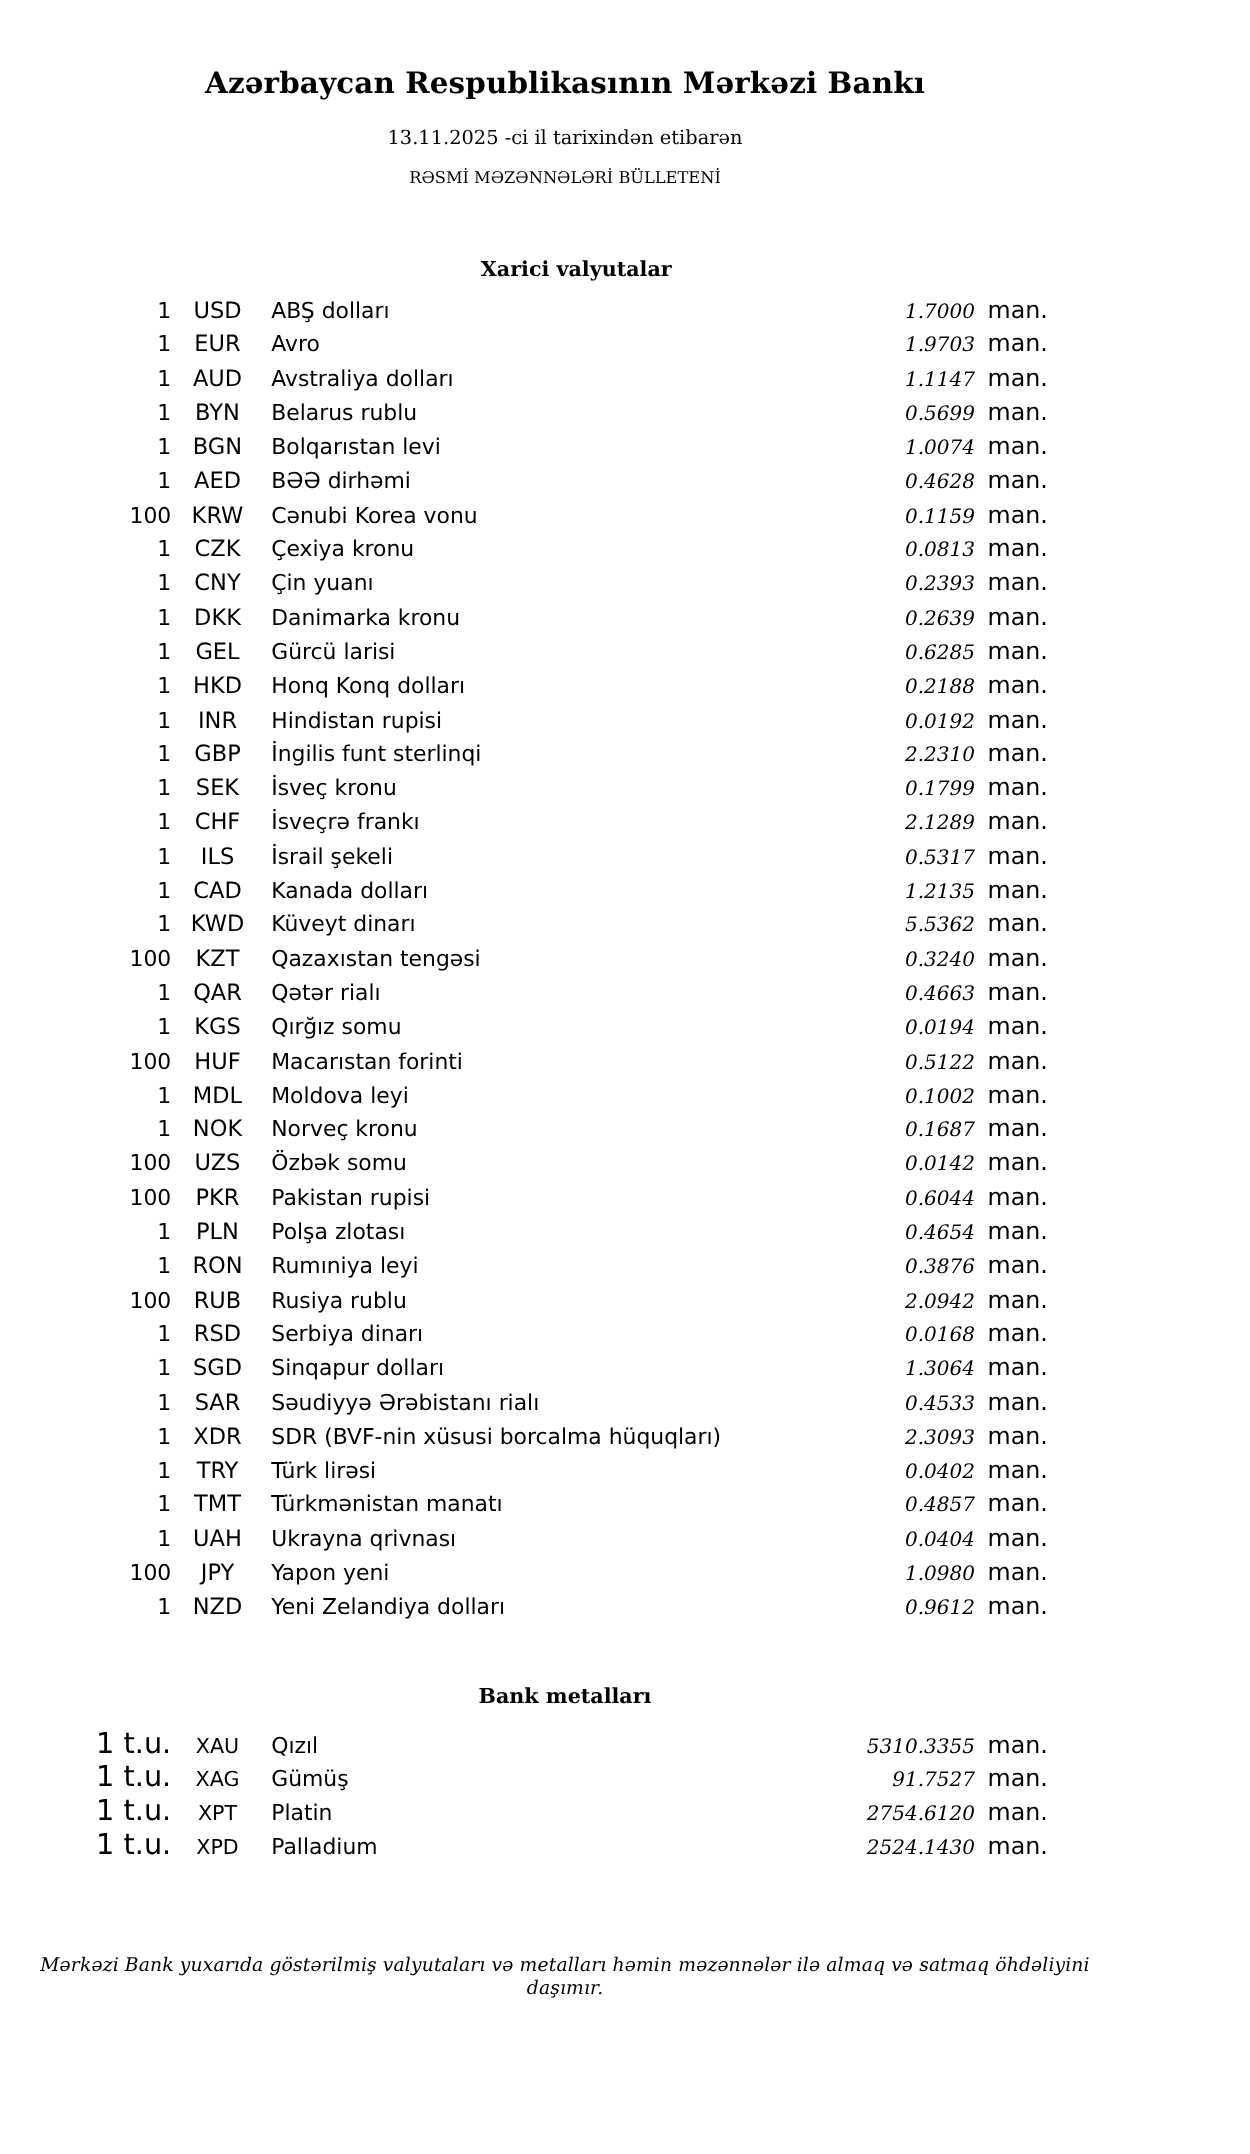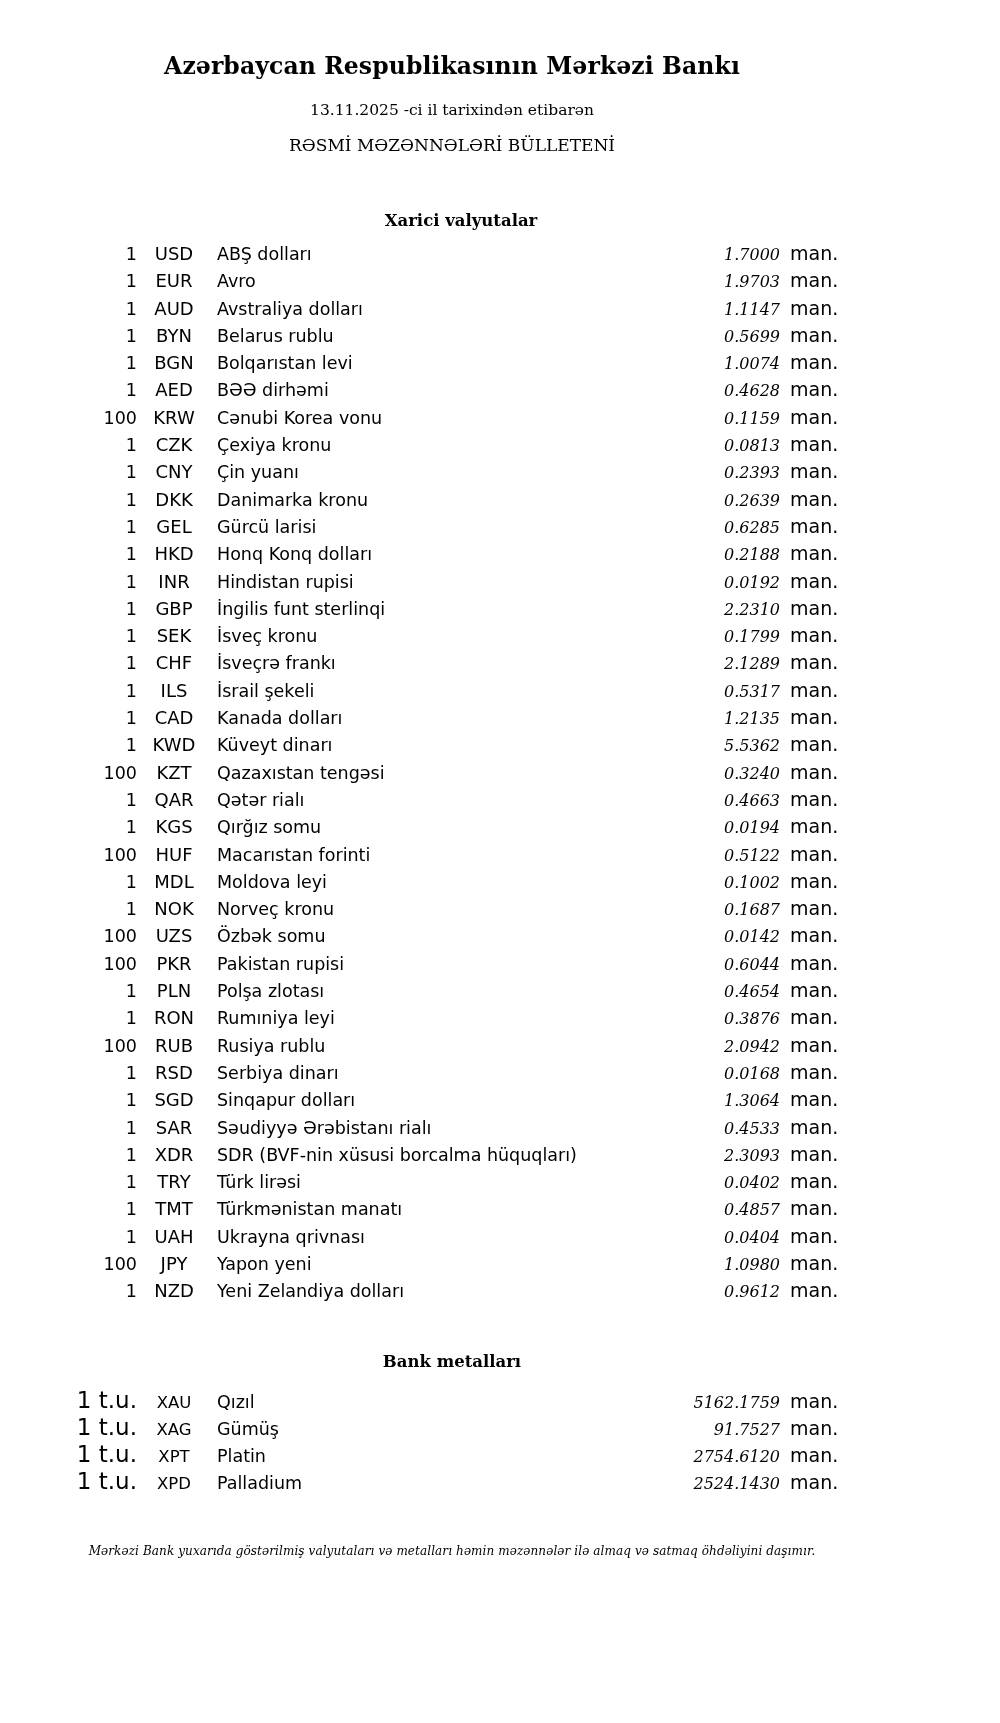--- a/index.html
+++ b/index.html
@@ -38,21 +38,21 @@
     margin: 21px 0 0 0;
   }
   .subject-line {
     font-family: "DejaVu Serif", serif;
     font-weight: bold;
     font-size: 15.5px;
     margin: 22px 0 0 0;
   }
   .bulletin-line {
     font-family: "DejaVu Serif", serif;
-    font-size: 17px;
+    font-size: 13px;
     margin: 16px 0 0 0;
   }
   .section-title {
     font-family: "DejaVu Serif", serif;
     font-weight: bold;
     font-size: 16.5px;
     text-align: center;
     margin: 0;
   }
   #currency-section-title { margin-top: 56px; padding-left: 18px; }
@@ -106,23 +106,23 @@
     width: 85px;
     font-size: 23px;
   }
   #metals-table .col-code {
     width: 58px;
     font-size: 16.5px;
   }
   .footer-note {
     font-family: "DejaVu Serif", serif;
     font-style: italic;
-    font-size: 12px;
+    font-size: 15px;
     text-align: center;
-    margin-top: 48px;
+    margin-top: 72px;
     letter-spacing: 0.1px;
   }
 </style>
 </head>
 <body>
 
 <div class="page">
 
   <div class="header">
     <div class="bank-title">Azərbaycan Respublikasının Mərkəzi Bankı</div>
@@ -411,21 +411,21 @@
   </table>
 
   <div class="section-title" id="metals-section-title">Bank metalları</div>
 
   <table class="rates" id="metals-table">
     <tbody>
         <tr>
           <td class="col-qty">1 t.u.</td>
           <td class="col-code">XAU</td>
           <td class="col-name">Qızıl</td>
-          <td class="col-rate">5162.1759</td>
+          <td class="col-rate">5310.3355</td>
           <td class="col-man">man.</td>
         </tr>
         <tr>
           <td class="col-qty">1 t.u.</td>
           <td class="col-code">XAG</td>
           <td class="col-name">Gümüş</td>
           <td class="col-rate">91.7527</td>
           <td class="col-man">man.</td>
         </tr>
         <tr>

